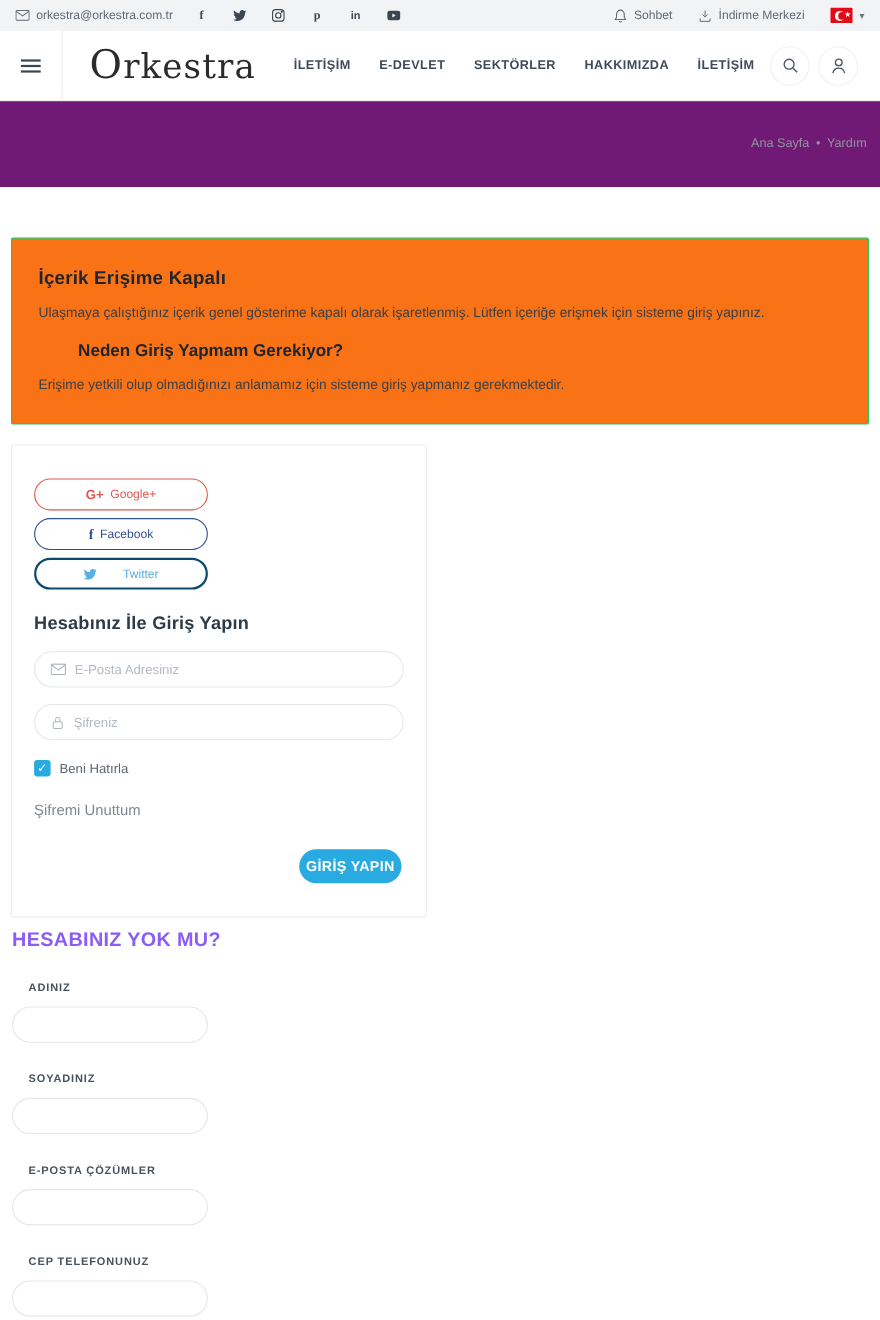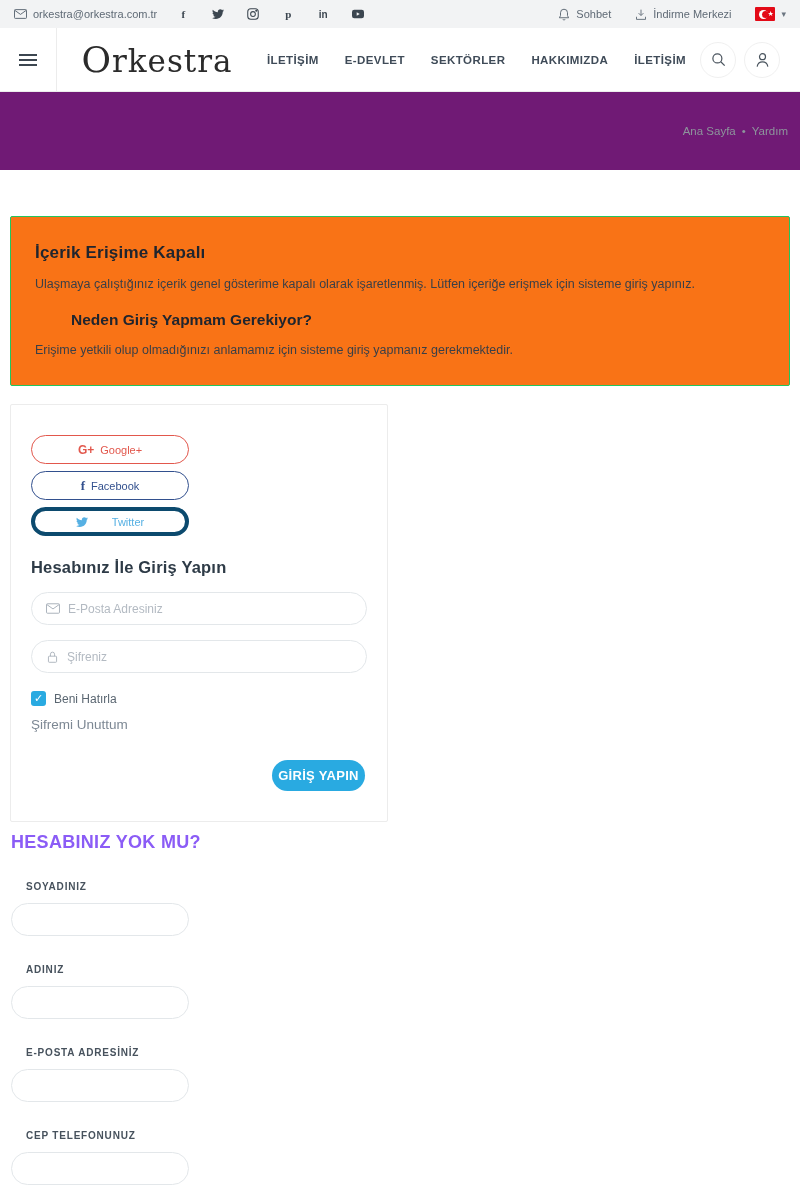--- a/index.html
+++ b/index.html
@@ -68,39 +68,39 @@
   }
   .sbtn {
     width:158px; height:29px; border-radius:15px; background:#fff;
     display:flex; align-items:center; justify-content:center; gap:6px;
     font-size:11px; margin-bottom:7px; cursor:pointer;
   }
   .sbtn.google { border:1px solid #e2574c; color:#e2574c; }
   .sbtn.google .gicon { font-weight:bold; font-size:12px; }
   .sbtn.facebook { border:1px solid #32508e; color:#32508e; }
   .sbtn.facebook .ficon { font-weight:bold; font-family:"Liberation Serif",serif; font-size:13px; }
-  .sbtn.twitter { border:4px solid #0c4a6e; color:#56b0e3;gap:24px; }
+  .sbtn.twitter { border:2px solid #0c4a6e; color:#56b0e3;gap:24px; }
   .card h2 { font-size:16.5px; color:#2e3b47; margin-top:22px; letter-spacing:.2px; }
   .field {
     margin-top:15px; height:33px; border:1px solid #e3e7ea; border-radius:17px;
     display:flex; align-items:center; padding:0 14px; gap:8px; color:#a8b0b9;
   }
   .field:first-of-type { margin-top:18px; }
   .field input {
     border:none; outline:none; flex:1; font-size:12px; color:#c2410c;
     font-family:"Liberation Sans",sans-serif; background:transparent;
   }
   .field input::placeholder { color:#b3bac2; }
   .remember { margin-top:18px; display:flex; align-items:center; gap:8px; }
   .checkbox {
     width:15px; height:15px; border-radius:3px; background:#29aae1; color:#fff;
     font-size:11px; display:flex; align-items:center; justify-content:center; cursor:pointer;
   }
   .remember .rlabel { font-size:12px; color:#5a6671; }
-  .forgot { margin-top:11px; font-size:13.5px; color:#7d8894; cursor:pointer; }
+  .forgot { margin-top:23px; font-size:13.5px; color:#7d8894; cursor:pointer; }
   .submit {
     display:block; margin:28px 2px 6px auto; width:93px; height:31px; border:none;
     border-radius:16px; background:#29aae1; color:#fff; font-weight:bold;
     font-size:13px; letter-spacing:.3px; cursor:pointer; font-family:"Liberation Sans",sans-serif;
   }
 
   
   .signup { margin:10px 10px 0 11px; padding-bottom:10px; }
   .signup h2 { font-size:18px; color:#8b5cf6; letter-spacing:.3px; }
   .signup .sub { margin-top:22px; font-size:12.5px; color:#6e7681; }
@@ -277,29 +277,29 @@
   </div>
   <div class="forgot">Şifremi Unuttum</div>
 
   <button class="submit">GİRİŞ YAPIN</button>
 </div>
 
 <div class="signup">
   <h2>HESABINIZ YOK MU?</h2>
 
   <div class="fgroup">
+    <label class="flabel">ADINIZ</label>
+    <input type="text" value="" style="">
+  </div>
+  <div class="fgroup">
     <label class="flabel">SOYADINIZ</label>
     <input type="text" value="" style="">
   </div>
   <div class="fgroup">
-    <label class="flabel">ADINIZ</label>
-    <input type="text" value="" style="">
-  </div>
-  <div class="fgroup">
-    <label class="flabel">E-POSTA ADRESİNİZ</label>
+    <label class="flabel">E-POSTA ÇÖZÜMLER</label>
     <input type="text" value="" style="">
   </div>
   <div class="fgroup">
     <label class="flabel">CEP TELEFONUNUZ</label>
     <input type="text" value="" style="">
   </div>
 
 </div>
 
 </body></html>

